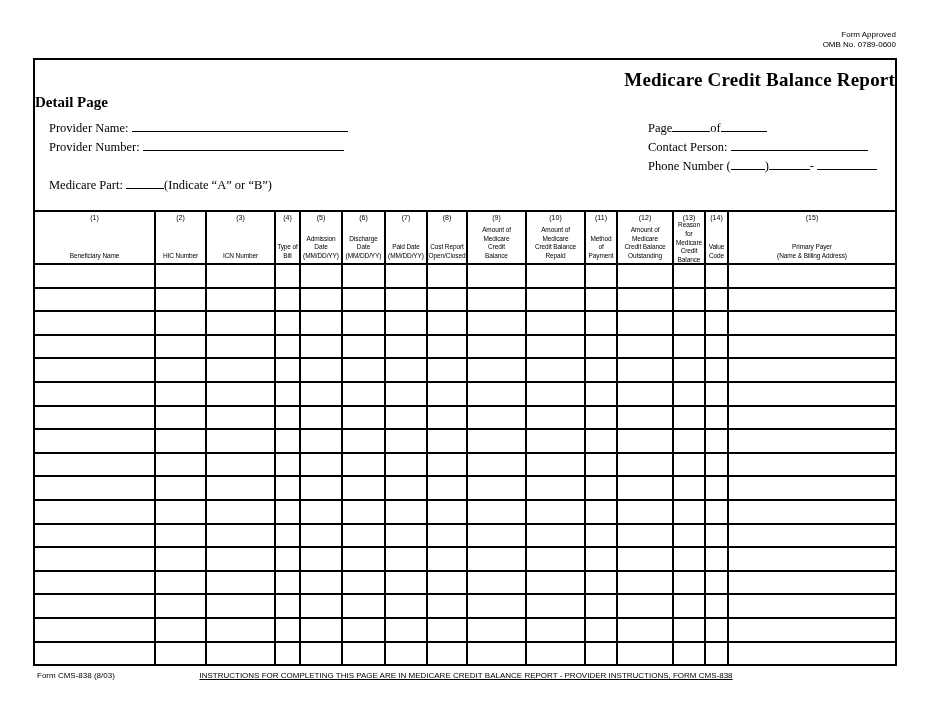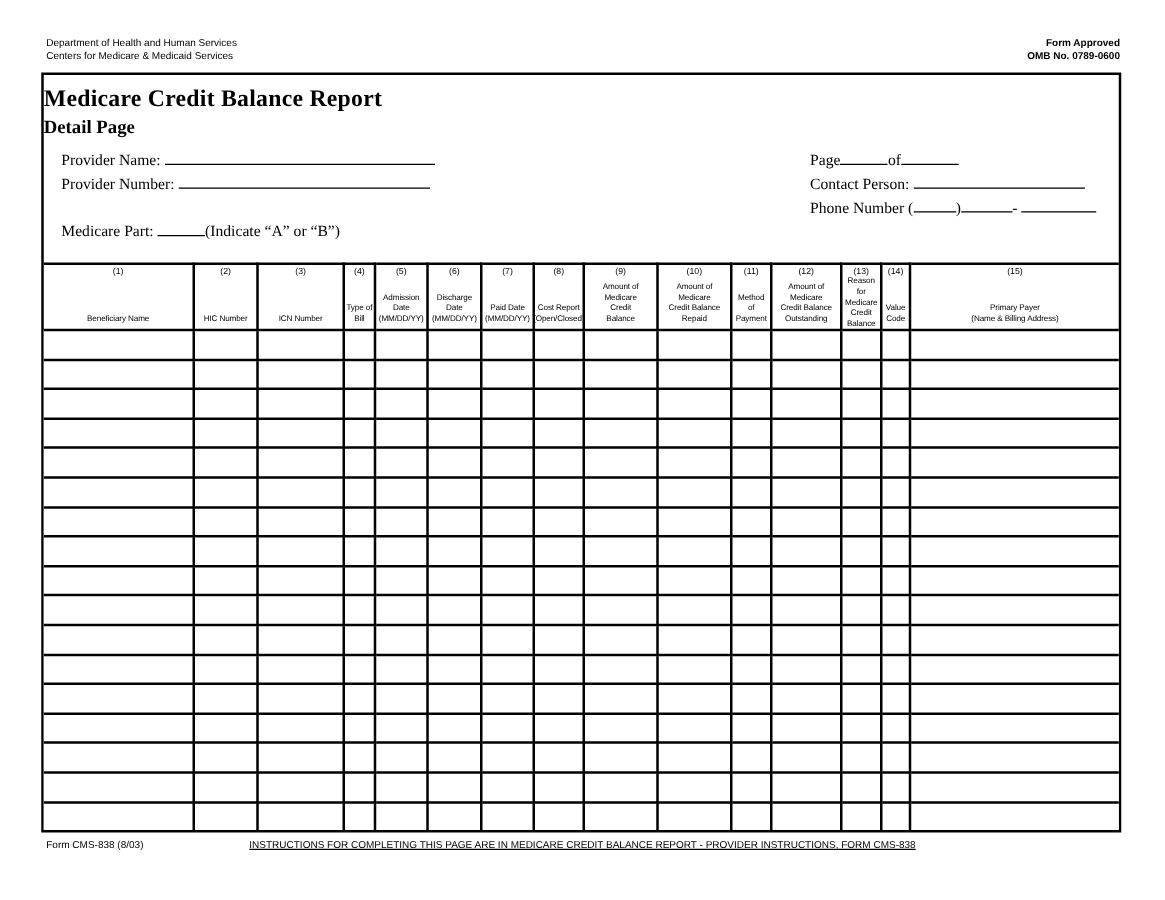--- a/index.html
+++ b/index.html
@@ -3,29 +3,29 @@
 <meta charset="utf-8">
 <style>
   html,body { margin:0; padding:0; }
   body {
     width:932px; height:720px; background:#ffffff; color:#000;
     font-family:"Liberation Sans", sans-serif; position:relative; overflow:hidden;
   }
   .page { position:relative; width:932px; height:720px; background:#fff; }
 
   .dept { position:absolute; left:37px; top:30px; font-size:8px; line-height:9.5px; }
-  .approval { position:absolute; right:36px; top:30px; font-size:8px; line-height:9.5px; text-align:right;font-weight:bold; }
+  .approval { position:absolute; right:36px; top:30px; font-size:8px; line-height:9.5px; text-align:right; }
 
   .formbox {
     position:absolute; left:33px; top:58px; width:864px;
     border:2px solid #000; box-sizing:border-box; background:#fff;
   }
   .titlearea { position:relative; height:150px; }
   .form-title {
-    text-align:left; font-family:"Liberation Serif", serif;
+    text-align:right; font-family:"Liberation Serif", serif;
     font-weight:bold; font-size:19px; padding-top:9px; letter-spacing:0.2px;
   }
   .form-subtitle {
     text-align:left; font-family:"Liberation Serif", serif;
     font-weight:bold; font-size:15px; padding-top:3px;
   }
   .field {
     position:absolute; font-family:"Liberation Serif", serif;
     font-size:12.5px; white-space:nowrap;
   }
@@ -61,24 +61,20 @@
   table.detail td { height:21.6px; background:#fff; }
 
   .footer-left   { position:absolute; left:37px; top:671px; font-size:8px; }
   .footer-center { position:absolute; left:0; top:671px; width:100%; text-align:center; font-size:8px;text-decoration:underline; }
 </style>
 </head>
 <body>
 
 <div class="page">
 
-  <div class="dept">
-    <div>Department of Health and Human Services</div>
-    <div>Centers for Medicare &amp; Medicaid Services</div>
-  </div>
 
   <div class="approval">
     <div>Form Approved</div>
     <div>OMB No. 0789-0600</div>
   </div>
 
   <div class="formbox">
 
     <div class="titlearea">
       <div class="form-title">Medicare Credit Balance Report</div>

